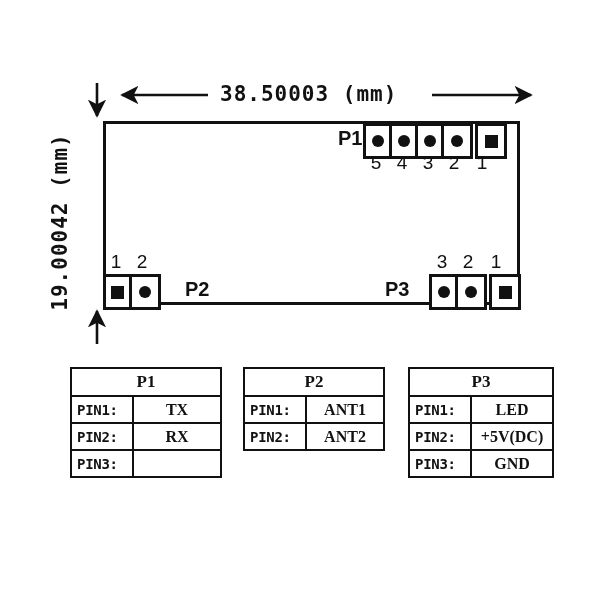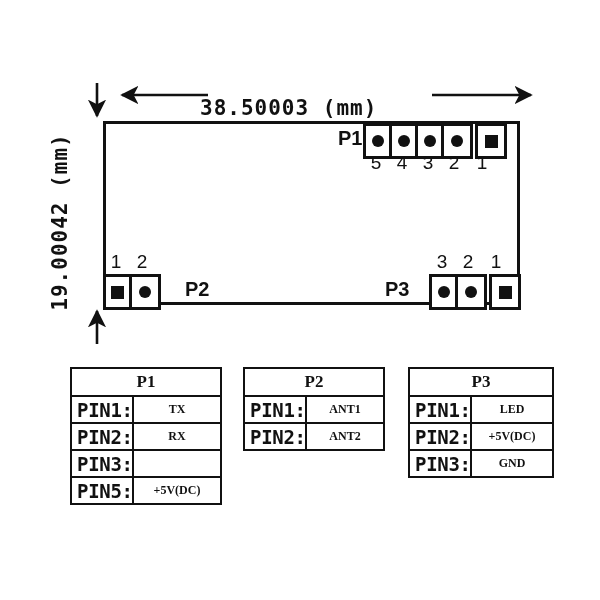--- a/index.html
+++ b/index.html
@@ -29,23 +29,22 @@
   .dim-text {
     position: absolute;
     font-family: "DejaVu Sans Mono", monospace;
     font-size: 21px;
     font-weight: 700;
     letter-spacing: 1px;
     color: #111111;
     white-space: nowrap;
   }
   #width-dim-label {
-    left: 200px;
+    left: 220px;
     top: 82px;
-    margin-top: 14px;
   }
   #height-dim-label {
     left: -40px;
     top: 210px;
     width: 200px;
     text-align: center;
     transform: rotate(-90deg);
     transform-origin: 50% 50%;
   }
 
@@ -147,33 +146,33 @@
     position: absolute;
     border-collapse: collapse;
     background: #ffffff;
     table-layout: fixed;
   }
   .pin-table td, .pin-table th {
     border: 2px solid #111111;
     padding: 0;
     height: 25px;
     font-family: "Liberation Serif", serif;
-    font-size: 12px;
+    font-size: 16px;
     font-weight: 700;
     color: #111111;
     text-align: center;
     vertical-align: middle;
   }
   .pin-table th {
     font-size: 17px;
     height: 26px;
   }
   .pin-table td.pin-key {
     font-family: "DejaVu Sans Mono", monospace;
-    font-size: 19px;
+    font-size: 14px;
     font-weight: 700;
     text-align: left;
     padding-left: 5px;
     letter-spacing: -0.3px;
   }
   #table-p1 { left: 70px;  top: 367px; width: 152px; }
   #table-p2 { left: 243px; top: 367px; width: 142px; }
   #table-p3 { left: 408px; top: 367px; width: 146px; }
   #table-p1 col.k { width: 62px; }
   #table-p2 col.k { width: 62px; }
@@ -293,24 +292,20 @@
       <td>TX</td>
     </tr>
     <tr>
       <td class="pin-key">PIN2:</td>
       <td>RX</td>
     </tr>
     <tr>
       <td class="pin-key">PIN3:</td>
       <td></td>
     </tr>
-    <tr>
-      <td class="pin-key">PIN5:</td>
-      <td>+5V(DC)</td>
-    </tr>
   </tbody>
 </table>
 
 <table class="pin-table" id="table-p2">
   <colgroup>
       <col class="k">
       <col>
     </colgroup>
   <thead>
     <tr>

